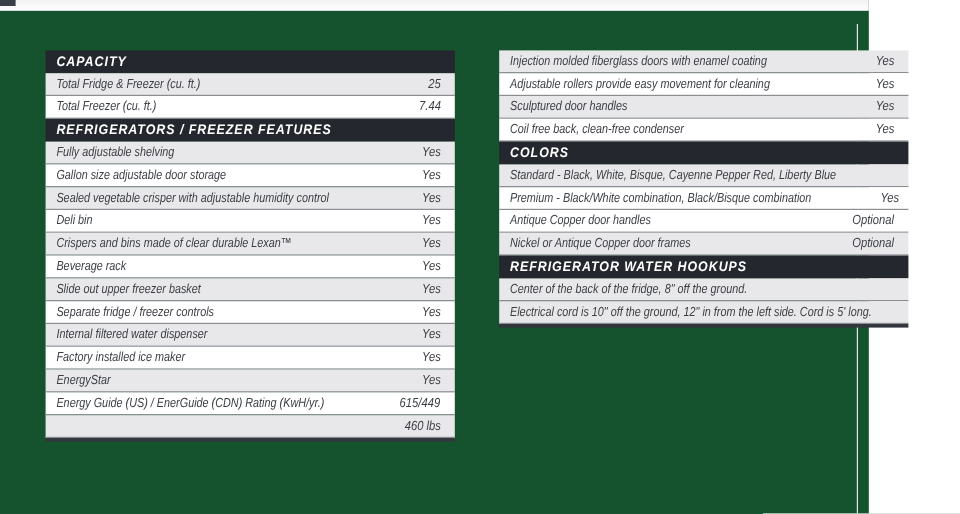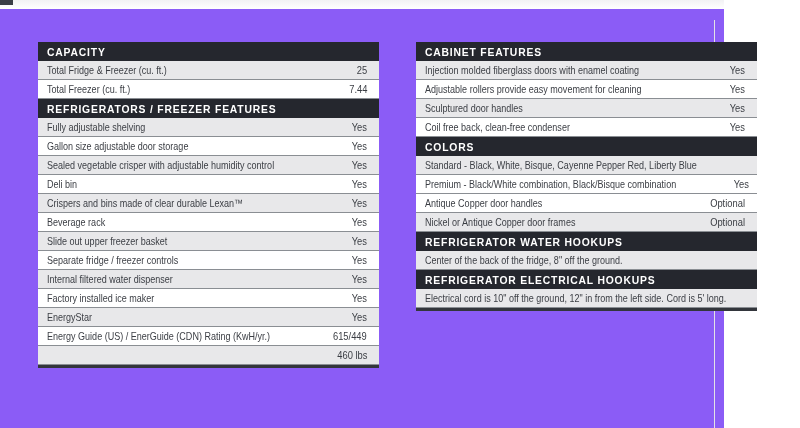--- a/index.html
+++ b/index.html
@@ -5,21 +5,22 @@
   html, body {
     margin: 0; padding: 0;
     width: 800px; height: 428px;
     background: #ffffff;
     font-family: "Liberation Sans", sans-serif;
     overflow: hidden;
   }
   .page {
     position: relative;
     width: 724px; height: 428px;
-    background: #8b5cf6;
+    background: #14532d;
+    font-style: italic;
   }
   .top-strip {
     position: absolute; top: 0; left: 0; right: 0; height: 9px;
     background: linear-gradient(#f2f2f4, #ffffff);
   }
   .corner-mark {
     position: absolute; top: 0; left: 0;
     width: 13px; height: 5px;
     background: #3a3e47;
   }
@@ -155,23 +156,20 @@
         </div>
         <div class="section">
           <div class="row shaded">
             <span class="lab"></span>
             <span class="val">460 lbs</span>
           </div>
         </div>
       </div>
     <div class="col">
         <div class="section">
-          <div class="sec-header">
-            <span>CABINET FEATURES</span>
-          </div>
           <div class="row shaded">
             <span class="lab">Injection molded fiberglass doors with enamel coating</span>
             <span class="val">Yes</span>
           </div>
           <div class="row">
             <span class="lab">Adjustable rollers provide easy movement for cleaning</span>
             <span class="val">Yes</span>
           </div>
           <div class="row shaded">
             <span class="lab">Sculptured door handles</span>
@@ -206,23 +204,20 @@
         <div class="section">
           <div class="sec-header">
             <span>REFRIGERATOR WATER HOOKUPS</span>
           </div>
           <div class="row shaded">
             <span class="lab">Center of the back of the fridge, 8" off the ground.</span>
             <span class="val"></span>
           </div>
         </div>
         <div class="section">
-          <div class="sec-header">
-            <span>REFRIGERATOR ELECTRICAL HOOKUPS</span>
-          </div>
           <div class="row shaded">
             <span class="lab">Electrical cord is 10" off the ground, 12" in from the left side. Cord is 5' long.</span>
             <span class="val"></span>
           </div>
         </div>
       </div>
   </div>
 </div>
 
 </body></html>

